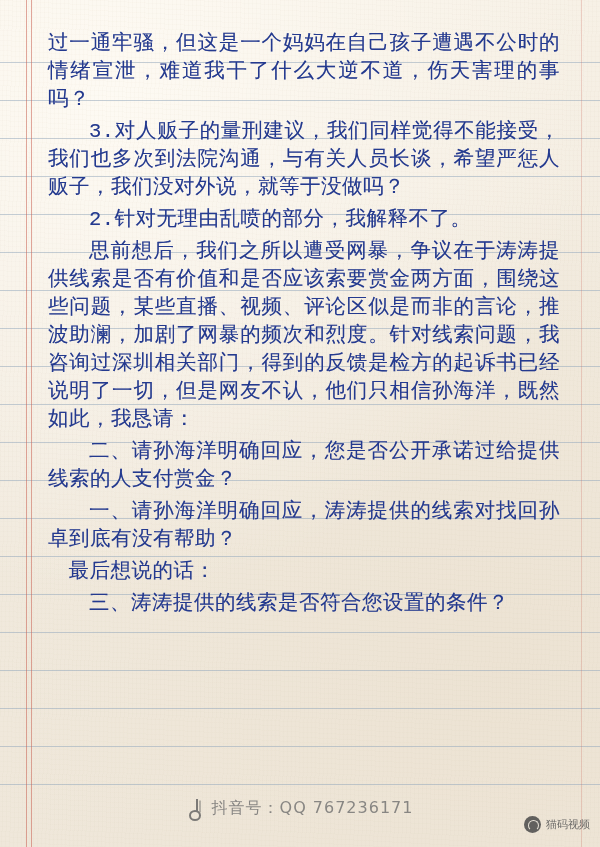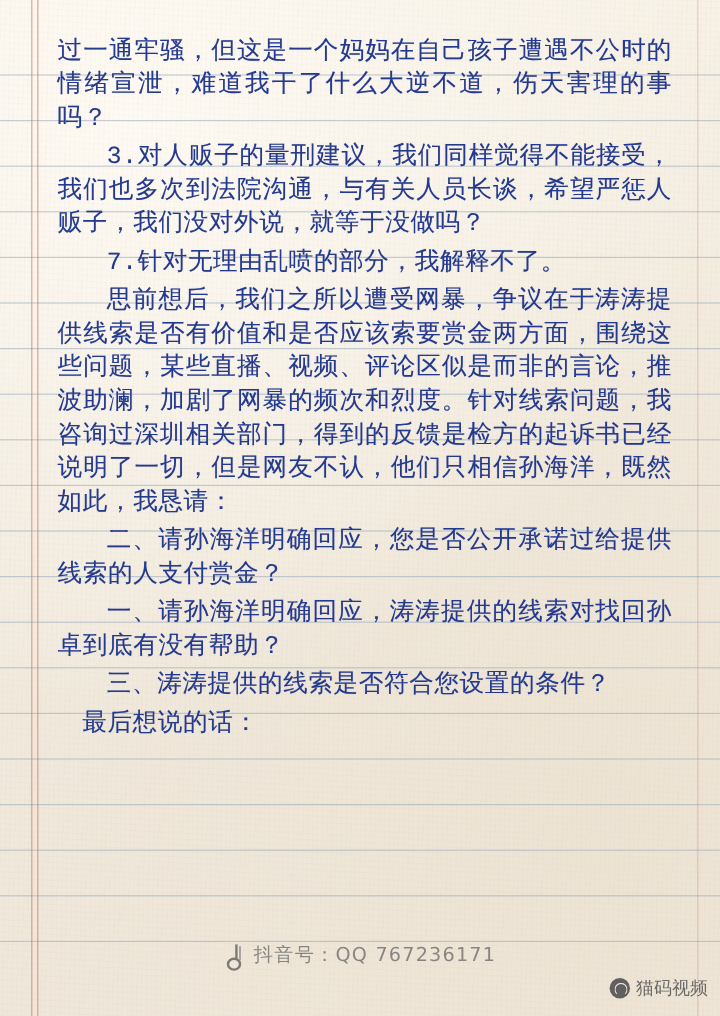--- a/index.html
+++ b/index.html
@@ -94,21 +94,21 @@
     text-shadow: 0 0 0.6px rgba(36,58,143,0.35);
   }
   .indent2 { text-indent: 2em; }
   .indent1 { text-indent: 1em; }
 
   
   #watermark-row {
     position: absolute;
     left: 0;
     right: 0;
-    bottom: 36px;
+    bottom: 24px;
     height: 30px;
     display: flex;
     align-items: center;
     justify-content: center;
     gap: 8px;
     pointer-events: none;
   }
   #tiktok-note {
     display: inline-block;
     width: 17px;
@@ -168,21 +168,21 @@
     left: 4px;
     top: 3.5px;
     width: 9px;
     height: 9px;
     border-radius: 50%;
     border: 1.6px solid #e7e2d8;
     border-bottom-color: transparent;
   }
   #channel-name {
     font-family: "DejaVu Sans", sans-serif;
-    font-size: 15px;
+    font-size: 11px;
     color: #555;
     white-space: nowrap;
   }
 </style>
 </head>
 <body>
 
 <div id="page">
 
   <div id="rules">
@@ -210,26 +210,26 @@
 
   <div class="margin-line" id="margin-line-1"></div>
   <div class="margin-line" id="margin-line-2"></div>
   <div id="edge-line-right"></div>
 
   <div id="grain"></div>
 
   <div id="content">
     <p class="para">过一通牢骚，但这是一个妈妈在自己孩子遭遇不公时的情绪宣泄，难道我干了什么大逆不道，伤天害理的事吗？</p>
     <p class="para indent2">3.对人贩子的量刑建议，我们同样觉得不能接受，我们也多次到法院沟通，与有关人员长谈，希望严惩人贩子，我们没对外说，就等于没做吗？</p>
-    <p class="para indent2">7.针对无理由乱喷的部分，我解释不了。</p>
+    <p class="para indent2">2.针对无理由乱喷的部分，我解释不了。</p>
     <p class="para indent2">思前想后，我们之所以遭受网暴，争议在于涛涛提供线索是否有价值和是否应该索要赏金两方面，围绕这些问题，某些直播、视频、评论区似是而非的言论，推波助澜，加剧了网暴的频次和烈度。针对线索问题，我咨询过深圳相关部门，得到的反馈是检方的起诉书已经说明了一切，但是网友不认，他们只相信孙海洋，既然如此，我恳请：</p>
     <p class="para indent2">二、请孙海洋明确回应，您是否公开承诺过给提供线索的人支付赏金？</p>
     <p class="para indent2">一、请孙海洋明确回应，涛涛提供的线索对找回孙卓到底有没有帮助？</p>
+    <p class="para indent1">最后想说的话：</p>
     <p class="para indent2">三、涛涛提供的线索是否符合您设置的条件？</p>
-    <p class="para indent1">最后想说的话：</p>
   </div>
 
   <div id="watermark-row">
     <span id="tiktok-note"></span>
     <span id="watermark-text">抖音号：QQ 767236171</span>
   </div>
 
   <div id="channel-badge">
     <span id="channel-avatar"></span>
     <span id="channel-name">猫码视频</span>

